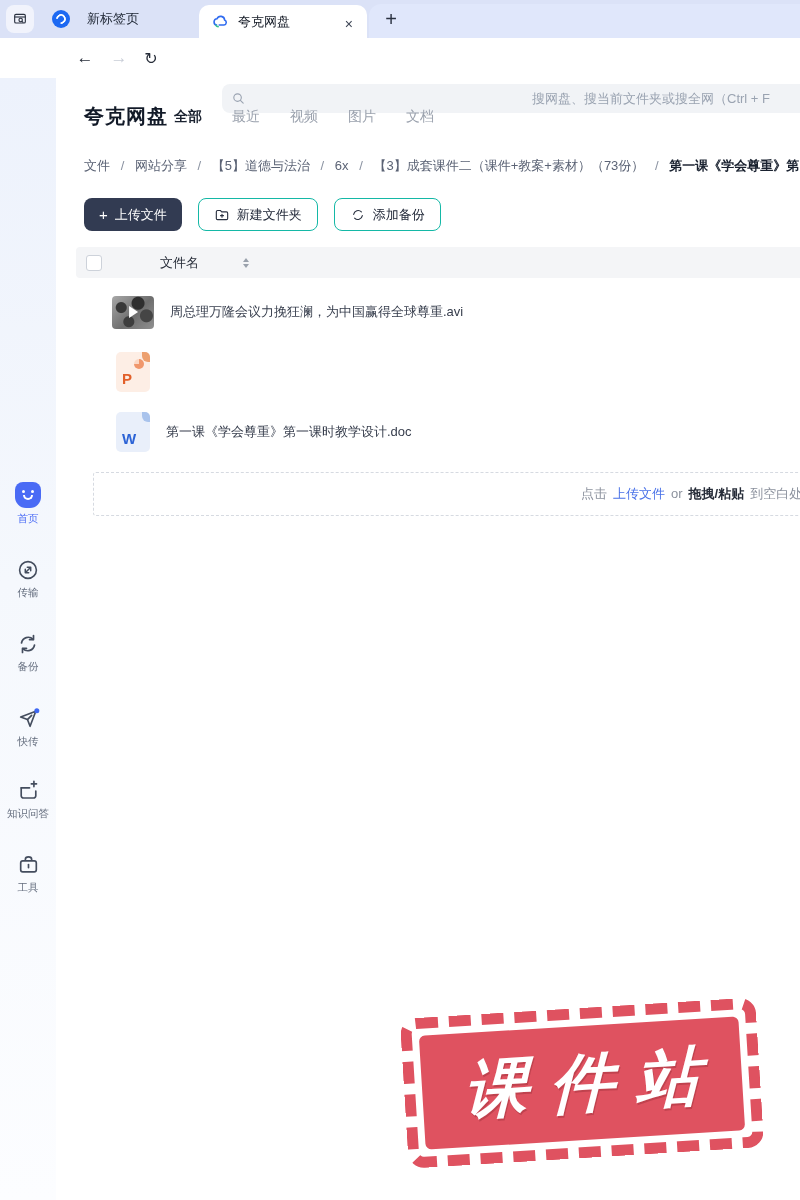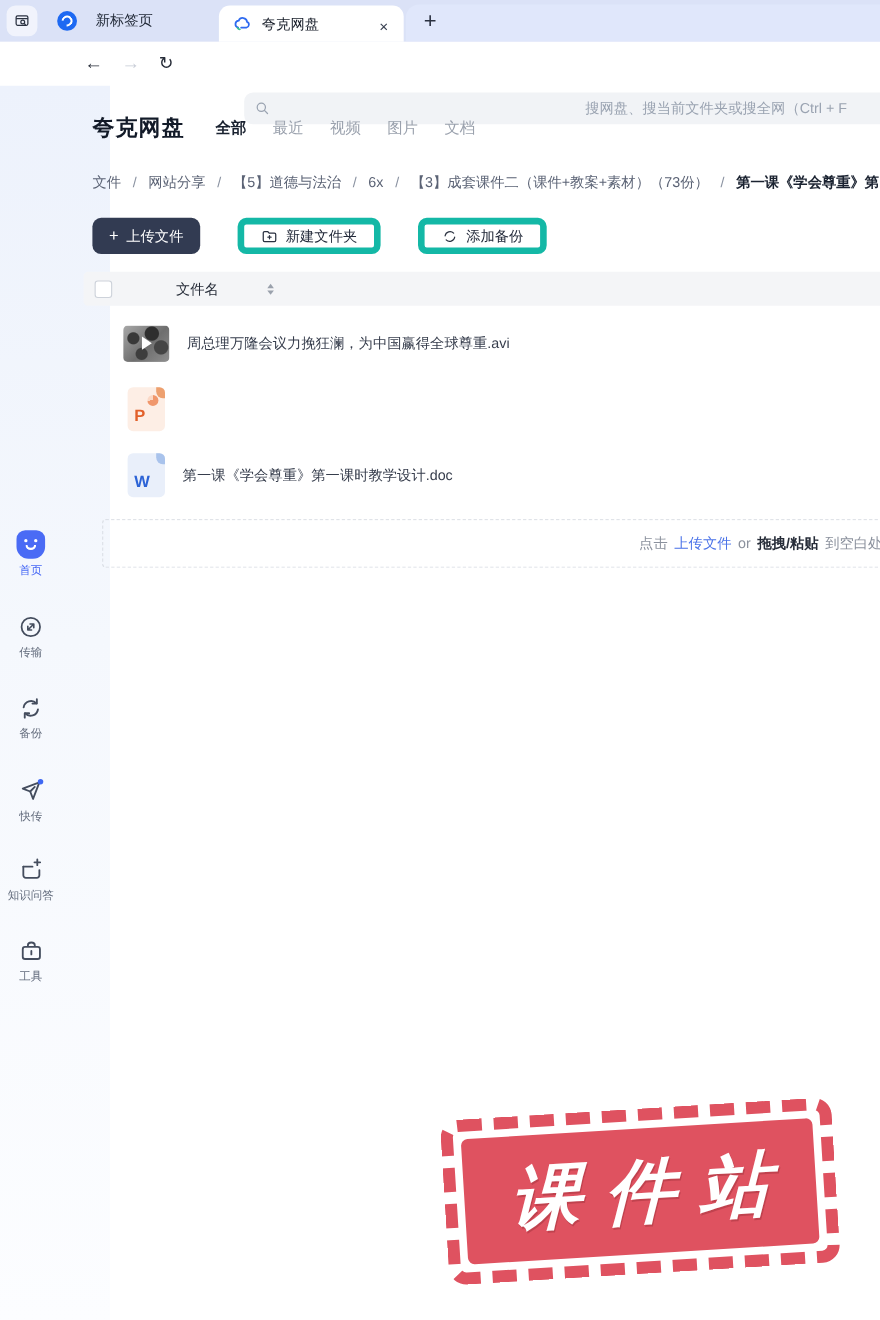--- a/index.html
+++ b/index.html
@@ -25,46 +25,46 @@
   .nav-ic{position:absolute;top:0;height:40px;display:flex;align-items:center;justify-content:center;width:26px;font-size:17px;}
   .nav-back{left:72px;color:#272d39;}
   .nav-fwd{left:106px;color:#c8cdd7;}
   .nav-refresh{left:138px;color:#272d39;font-size:16px;}
   .searchbox{position:absolute;left:222px;top:46px;width:598px;height:29px;background:#f1f3f6;border-radius:8px;}
   .searchbox input{position:absolute;left:0;top:0;width:100%;height:100%;border:none;outline:none;background:transparent;font-size:13px;color:#333;box-sizing:border-box;padding-left:310px;font-family:inherit;}
   .searchbox input::placeholder{color:#9aa3b1;}
   .search-mag{position:absolute;left:9px;top:7px;}
 
   
-  .sidebar{position:absolute;left:0;top:78px;width:56px;height:1122px;background:linear-gradient(180deg,#edf2fc 0%,#f5f8fd 45%,#fcfdff 100%);padding-left:44px;}
+  .sidebar{position:absolute;left:0;top:78px;width:56px;height:1122px;background:linear-gradient(180deg,#edf2fc 0%,#f5f8fd 45%,#fcfdff 100%);}
   .side-item{position:absolute;left:0;width:56px;text-align:center;}
   .side-item .slabel{display:block;font-size:10.5px;color:#646d7e;margin-top:4px;letter-spacing:0;}
   .side-item.active .slabel{color:#4a6bf5;}
   .home-ic{width:26px;height:26px;margin:0 auto;background:#4a6bf5;border-radius:8px 8px 11px 11px;position:relative;}
   .home-ic i{position:absolute;top:8px;width:3px;height:3px;border-radius:50%;background:#fff;}
   .home-ic i.l{left:7px;} .home-ic i.r{right:7px;}
   .home-ic u{position:absolute;left:8px;top:13px;width:10px;height:5px;border:2px solid #fff;border-top:none;border-radius:0 0 8px 8px;box-sizing:border-box;}
   .sic{display:block;margin:0 auto;}
 
   
   .page-title{position:absolute;left:84px;top:103px;font-size:20px;font-weight:800;color:#121a28;letter-spacing:1px;}
-  .filter-tabs{position:absolute;left:196px;top:108px;display:flex;gap:24px;font-size:14px;}
+  .filter-tabs{position:absolute;left:174px;top:108px;display:flex;gap:30px;font-size:14px;}
   .ftab{color:#9aa1ad;}
   .ftab.active{color:#1a2230;font-weight:700;}
 
   .breadcrumb{position:absolute;left:84px;top:155px;width:716px;height:22px;line-height:22px;font-size:13px;white-space:nowrap;overflow:hidden;color:#5b6375;}
   .crumb{color:#5b6375;text-align:right;}
   .crumb-sep{color:#8a92a1;margin:0 7px;}
   .crumb.last{color:#1a2230;font-weight:700;}
 
   .actions{position:absolute;left:84px;top:198px;display:flex;gap:16px;height:33px;}
   .btn{display:flex;align-items:center;gap:7px;padding:0 15px;border-radius:8px;font-size:13px;height:33px;box-sizing:border-box;}
   .btn-dark{background:#323b52;color:#fff;}
   .btn-dark .plus{font-size:15px;font-weight:400;}
-  .btn-light{background:#fff;border:6px solid #14b8a6;color:#222939;margin-left:18px;}
+  .btn-light{background:#fff;border:1px solid #14b8a6;color:#222939;}
 
   .table-head{position:absolute;left:76px;top:247px;width:724px;height:31px;background:#f4f5f7;border-radius:4px 0 0 4px;display:flex;align-items:center;gap:36px;}
   .cbx{width:14px;height:14px;border:1px solid #cdd2da;border-radius:3px;background:#fff;margin-left:10px;}
   .col-name{margin-left:22px;font-size:13px;color:#272d39;}
   .sorter{margin-left:8px;display:flex;flex-direction:column;gap:2px;}
   .sorter b{width:0;height:0;border-left:3.5px solid transparent;border-right:3.5px solid transparent;display:block;}
   .sorter .up{border-bottom:4px solid #9aa1ac;}
   .sorter .dn{border-top:4px solid #9aa1ac;}
 
   .rows{position:absolute;left:56px;top:282px;width:744px;}

